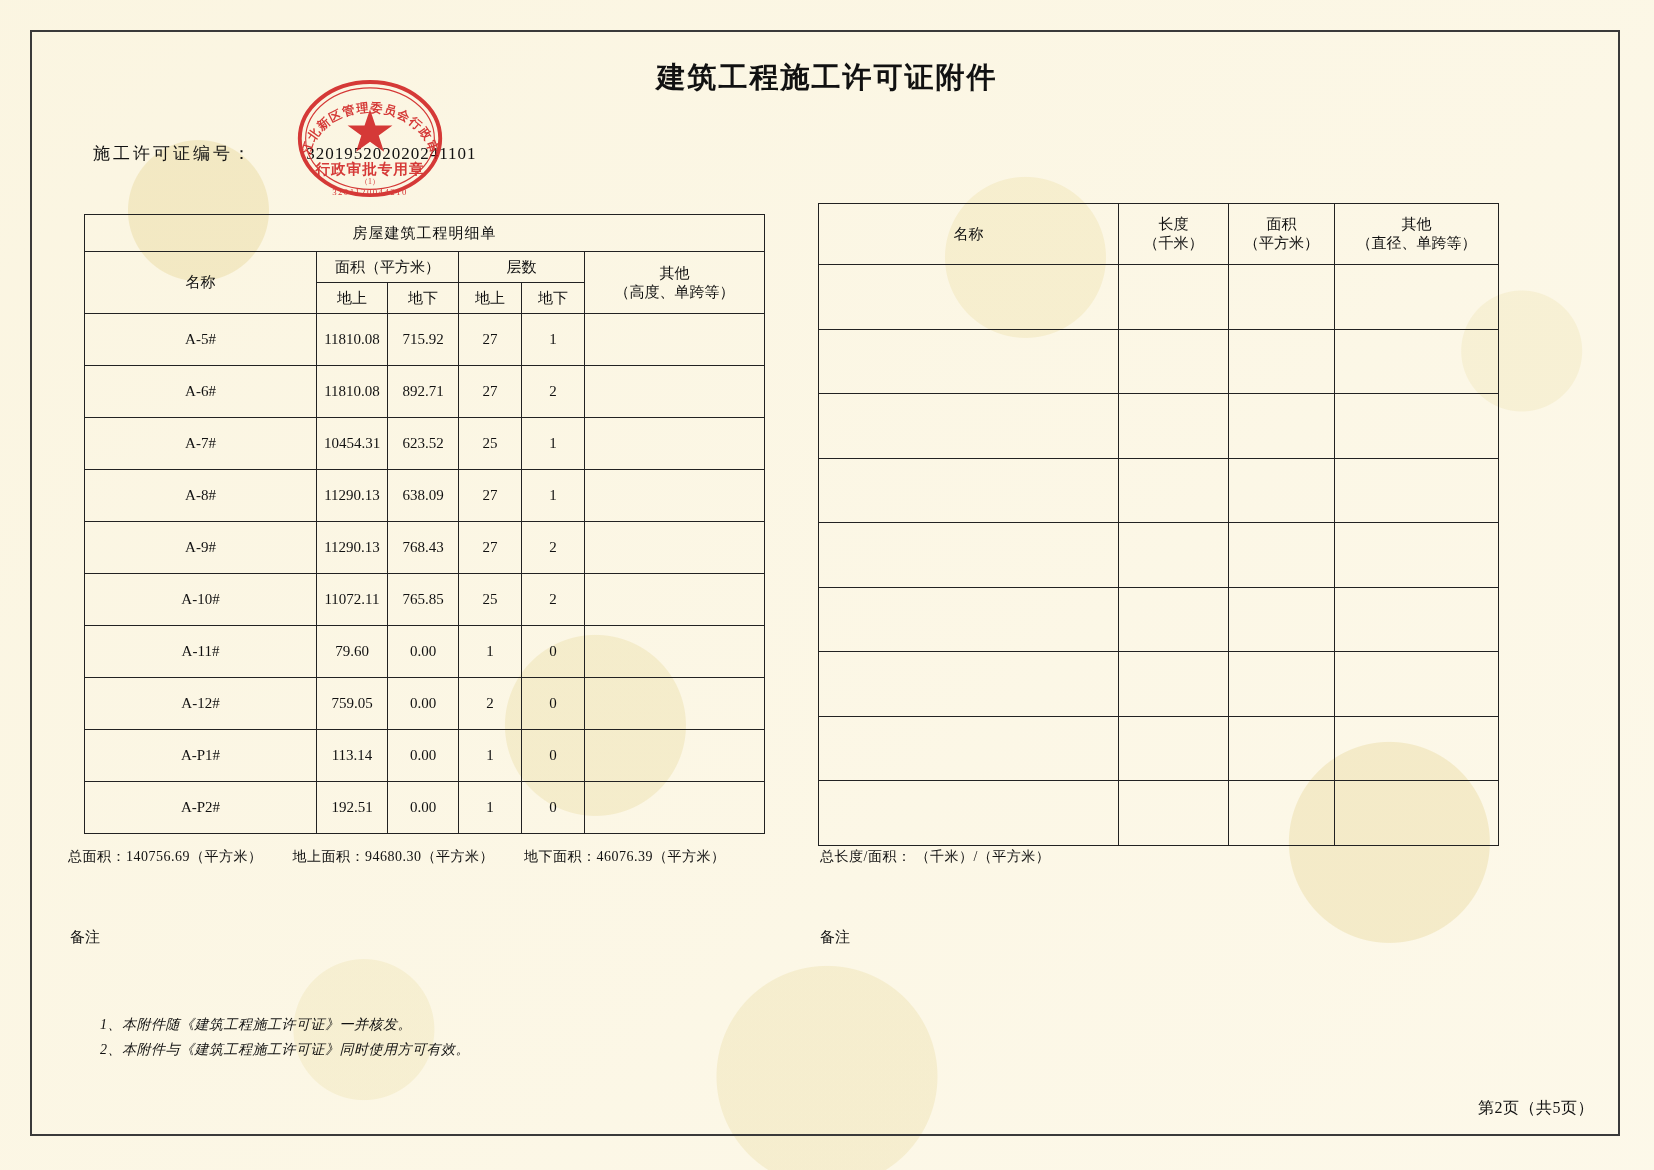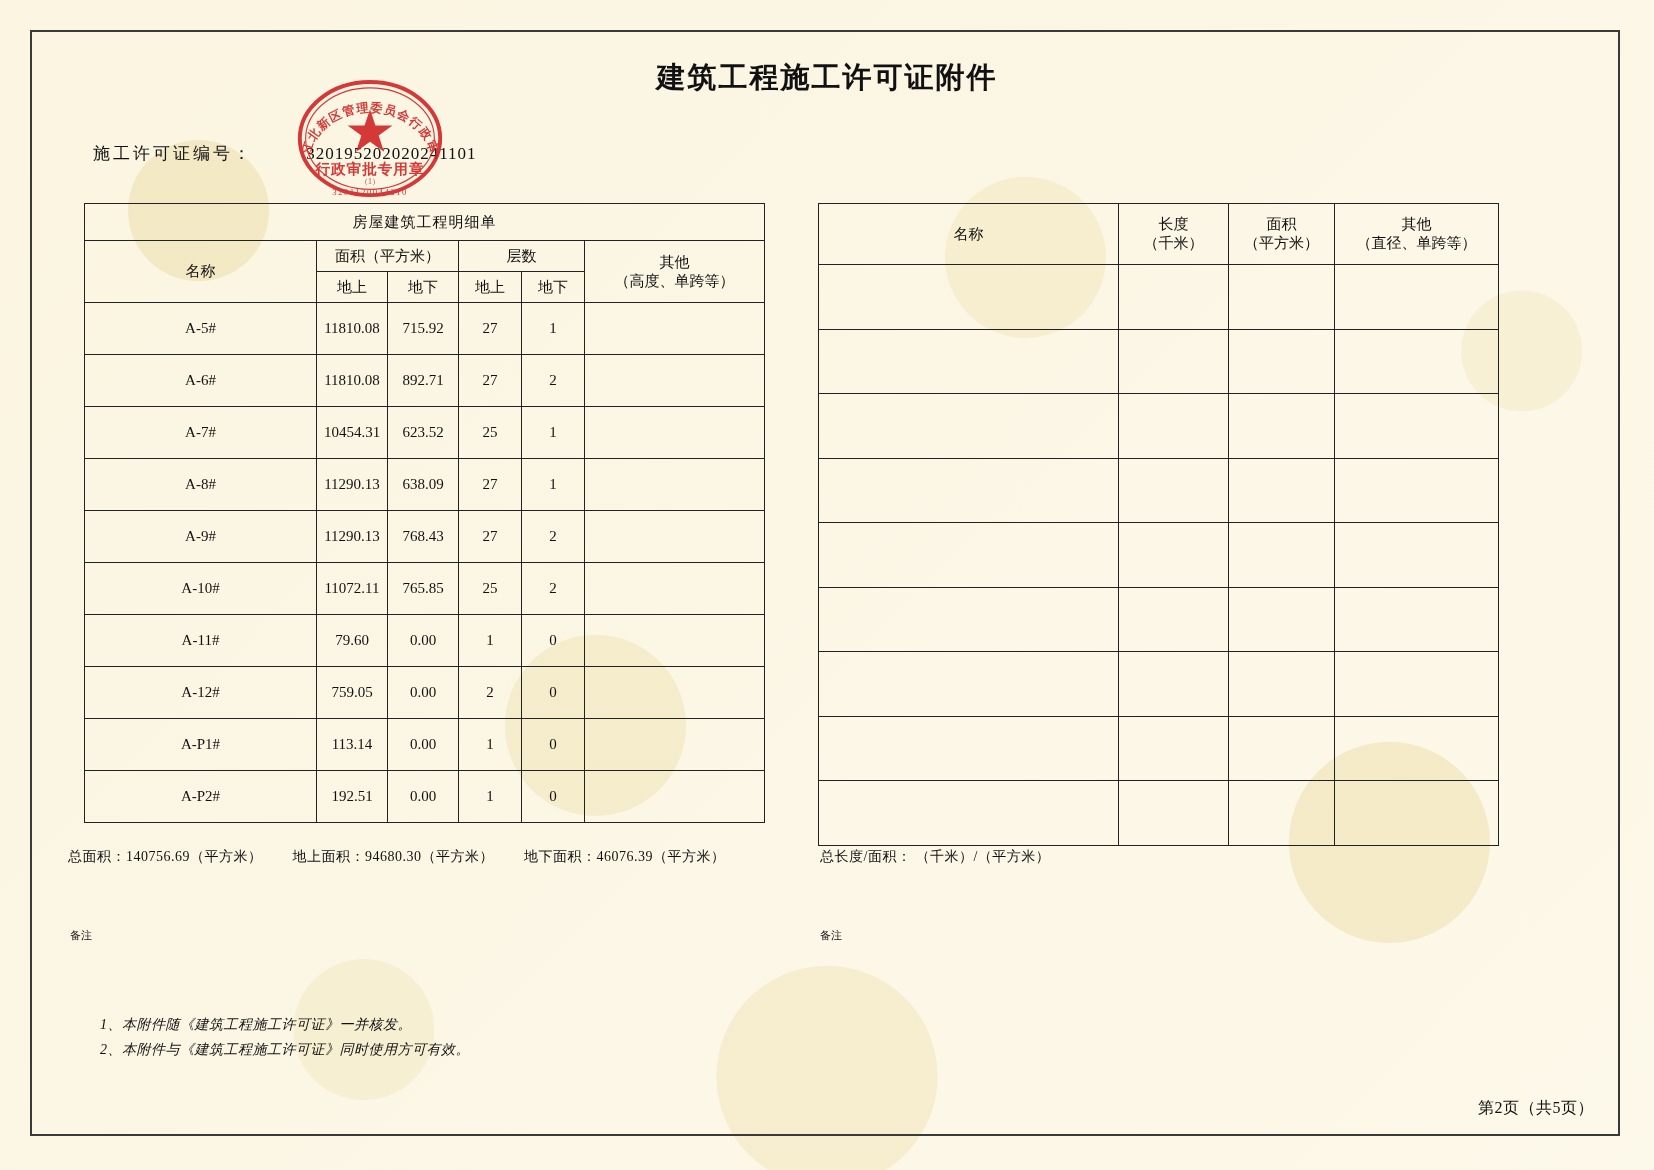--- a/index.html
+++ b/index.html
@@ -75,21 +75,21 @@
     top: 76px;
     width: 156px;
     height: 133px;
     z-index: 5;
     pointer-events: none;
     opacity: 0.88;
   }
 
   
   .tbl-wrap { position: absolute; }
-  .tbl-left { left: 65px; top: 203px; width: 680px; padding-left: 19px; }
+  .tbl-left { left: 65px; top: 214px; width: 680px; padding-left: 19px; }
   .tbl-right { left: 818px; top: 203px; width: 680px; }
 
   table.detail {
     border-collapse: collapse;
     width: 100%;
     table-layout: fixed;
     background: transparent;
   }
   table.detail td, table.detail th {
     border: 1px solid #222;
@@ -125,21 +125,21 @@
     white-space: nowrap;
     letter-spacing: 0.5px;
     text-align: right;
   }
   .totals-left { left: 68px; top: 848px; }
   .totals-right { left: 820px; top: 848px; }
   .totals span.seg { margin-right: 26px; }
 
   .remark {
     position: absolute;
-    font-size: 11px;
+    font-size: 15px;
     font-family: Liberation Mono, monospace;
   }
   .remark-left { left: 70px; top: 928px; }
   .remark-right { left: 820px; top: 928px; }
 
   .notes {
     position: absolute;
     left: 100px;
     top: 1013px;
     font-size: 14px;

